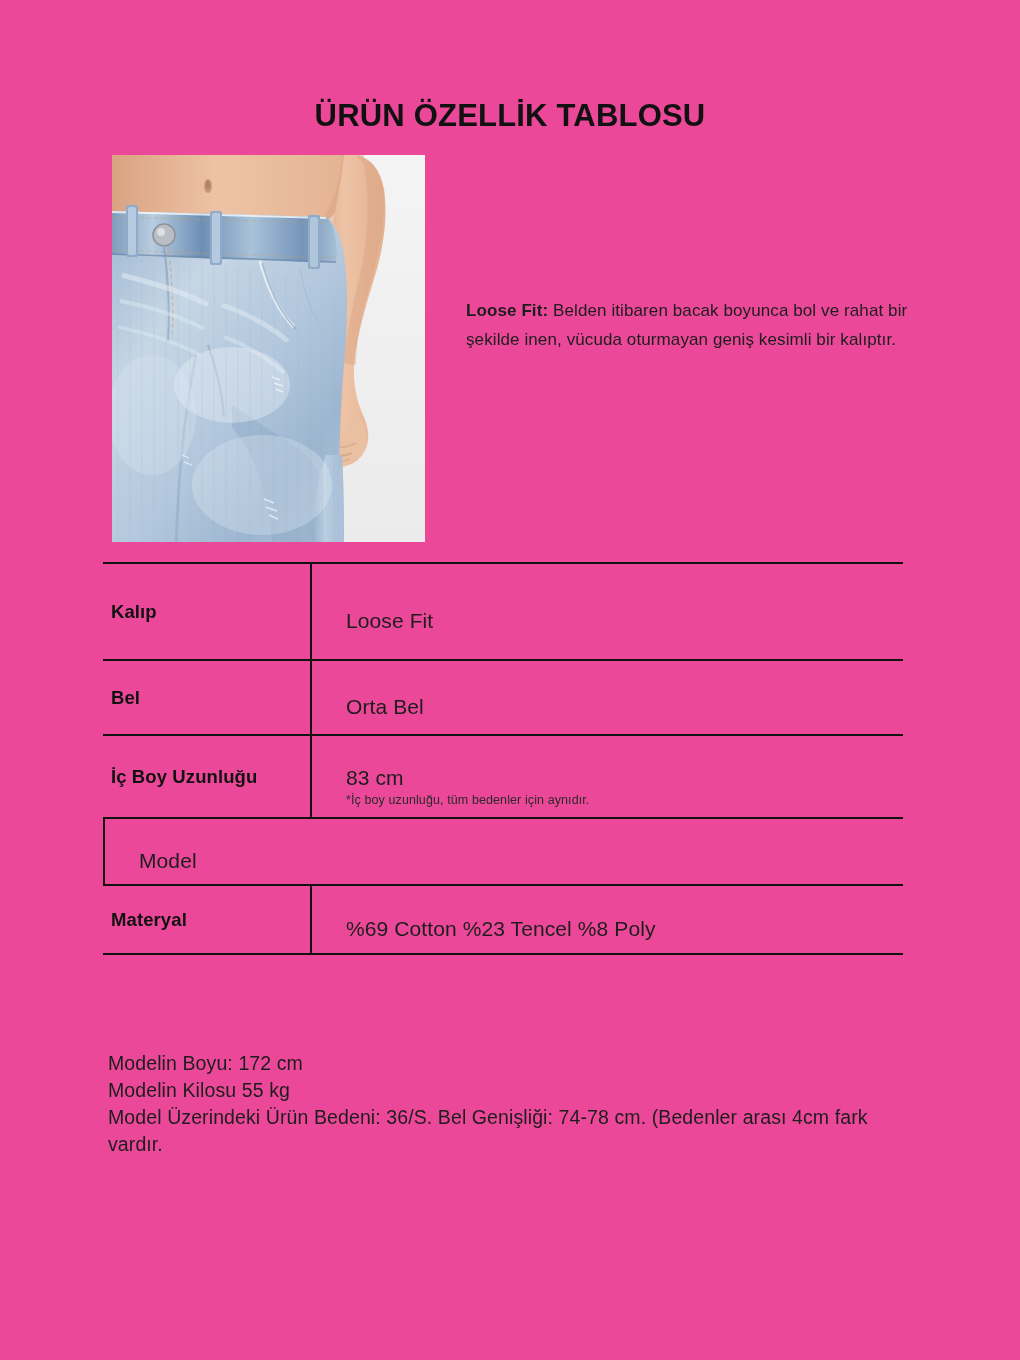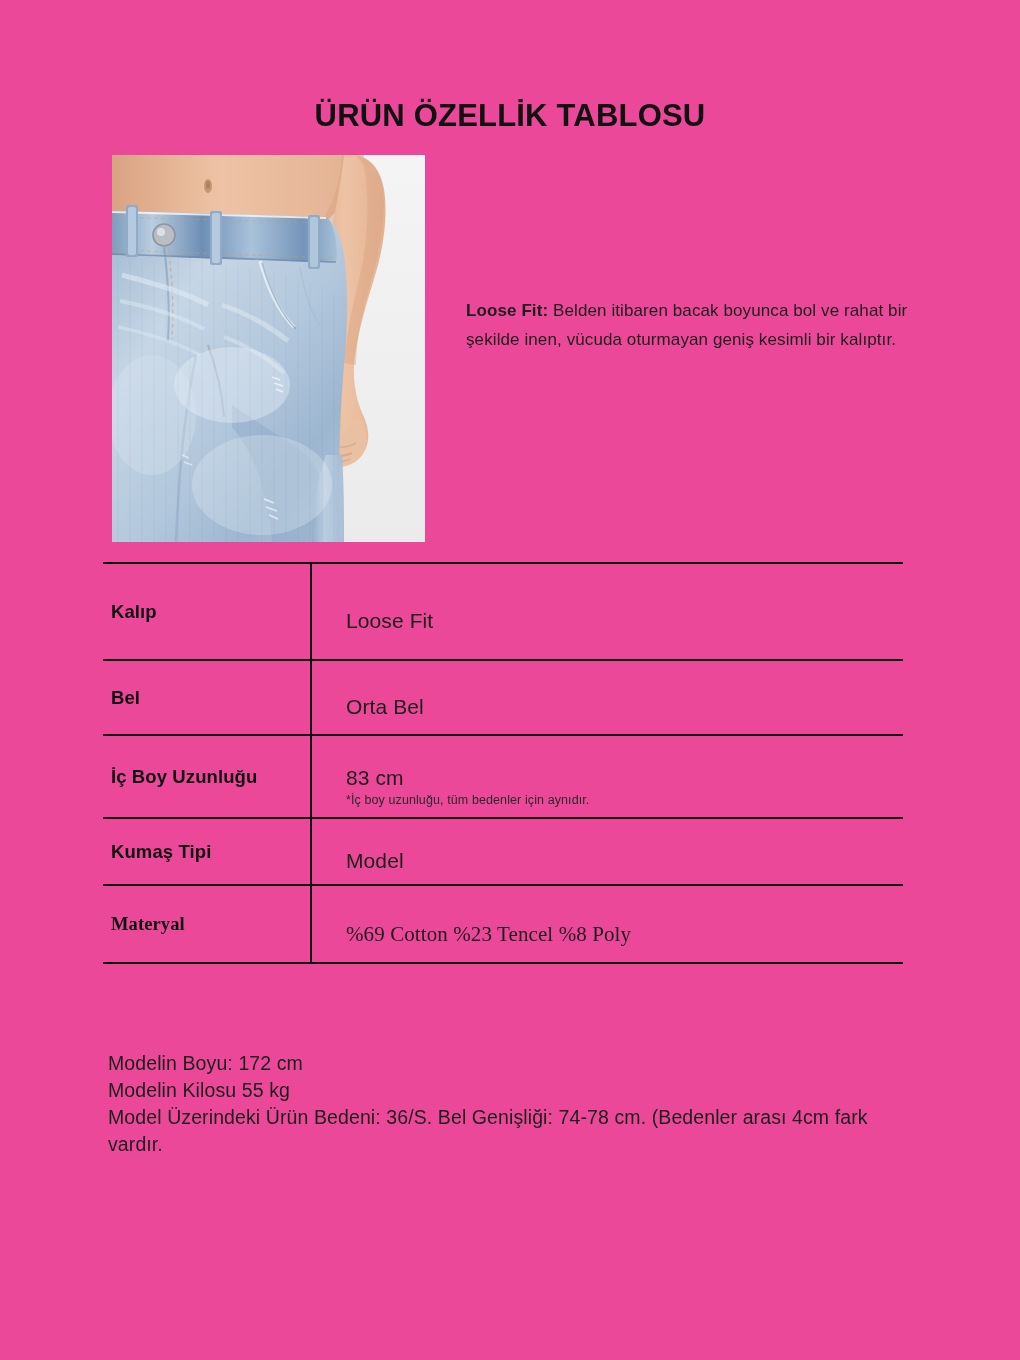--- a/index.html
+++ b/index.html
@@ -115,21 +115,21 @@
     color: #2a2a2a;
     margin-top: 2px;
     letter-spacing: 0.1px;
   }
 
   .row.r1 { height: 97px; }
   .row.r2 { height: 75px; }
   .row.r3 { height: 83px; }
   .row.r4 { height: 83px; }
   .row.r5 { height: 67px; }
-  .row.r6 { height: 80px; font-family: Liberation Serif, serif; }
+  .row.r6 { height: 71px; }
 
   
   .model-info {
     position: absolute;
     left: 108px;
     top: 1050px;
     width: 790px;
     font-size: 19.5px;
     line-height: 27px;
     color: #1d1d1d;
@@ -268,21 +268,20 @@
     <div class="row r3">
       <div class="cell-label">İç Boy Uzunluğu</div>
       <div class="cell-value">
         <div class="val-main">83 cm</div>
         <div class="val-note">*İç boy uzunluğu, tüm bedenler için aynıdır.</div>
       </div>
     </div>
 
 
     <div class="row r5">
-      <div class="cell-label">Kumaş Tipi</div>
       <div class="cell-value">
         <div class="val-main">Model</div>
       </div>
     </div>
 
     <div class="row r6">
       <div class="cell-label">Materyal</div>
       <div class="cell-value">
         <div class="val-main">%69 Cotton %23 Tencel %8 Poly</div>
       </div>

